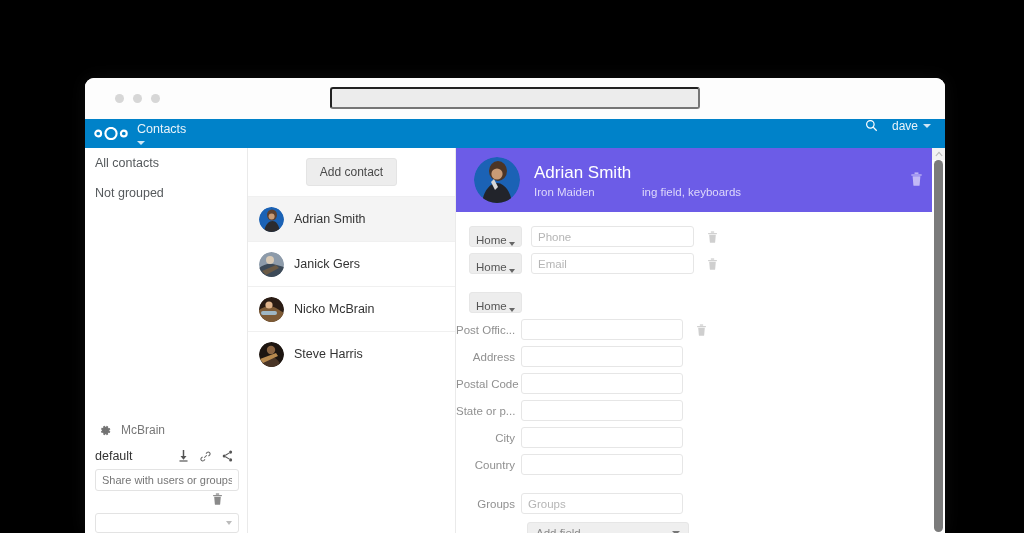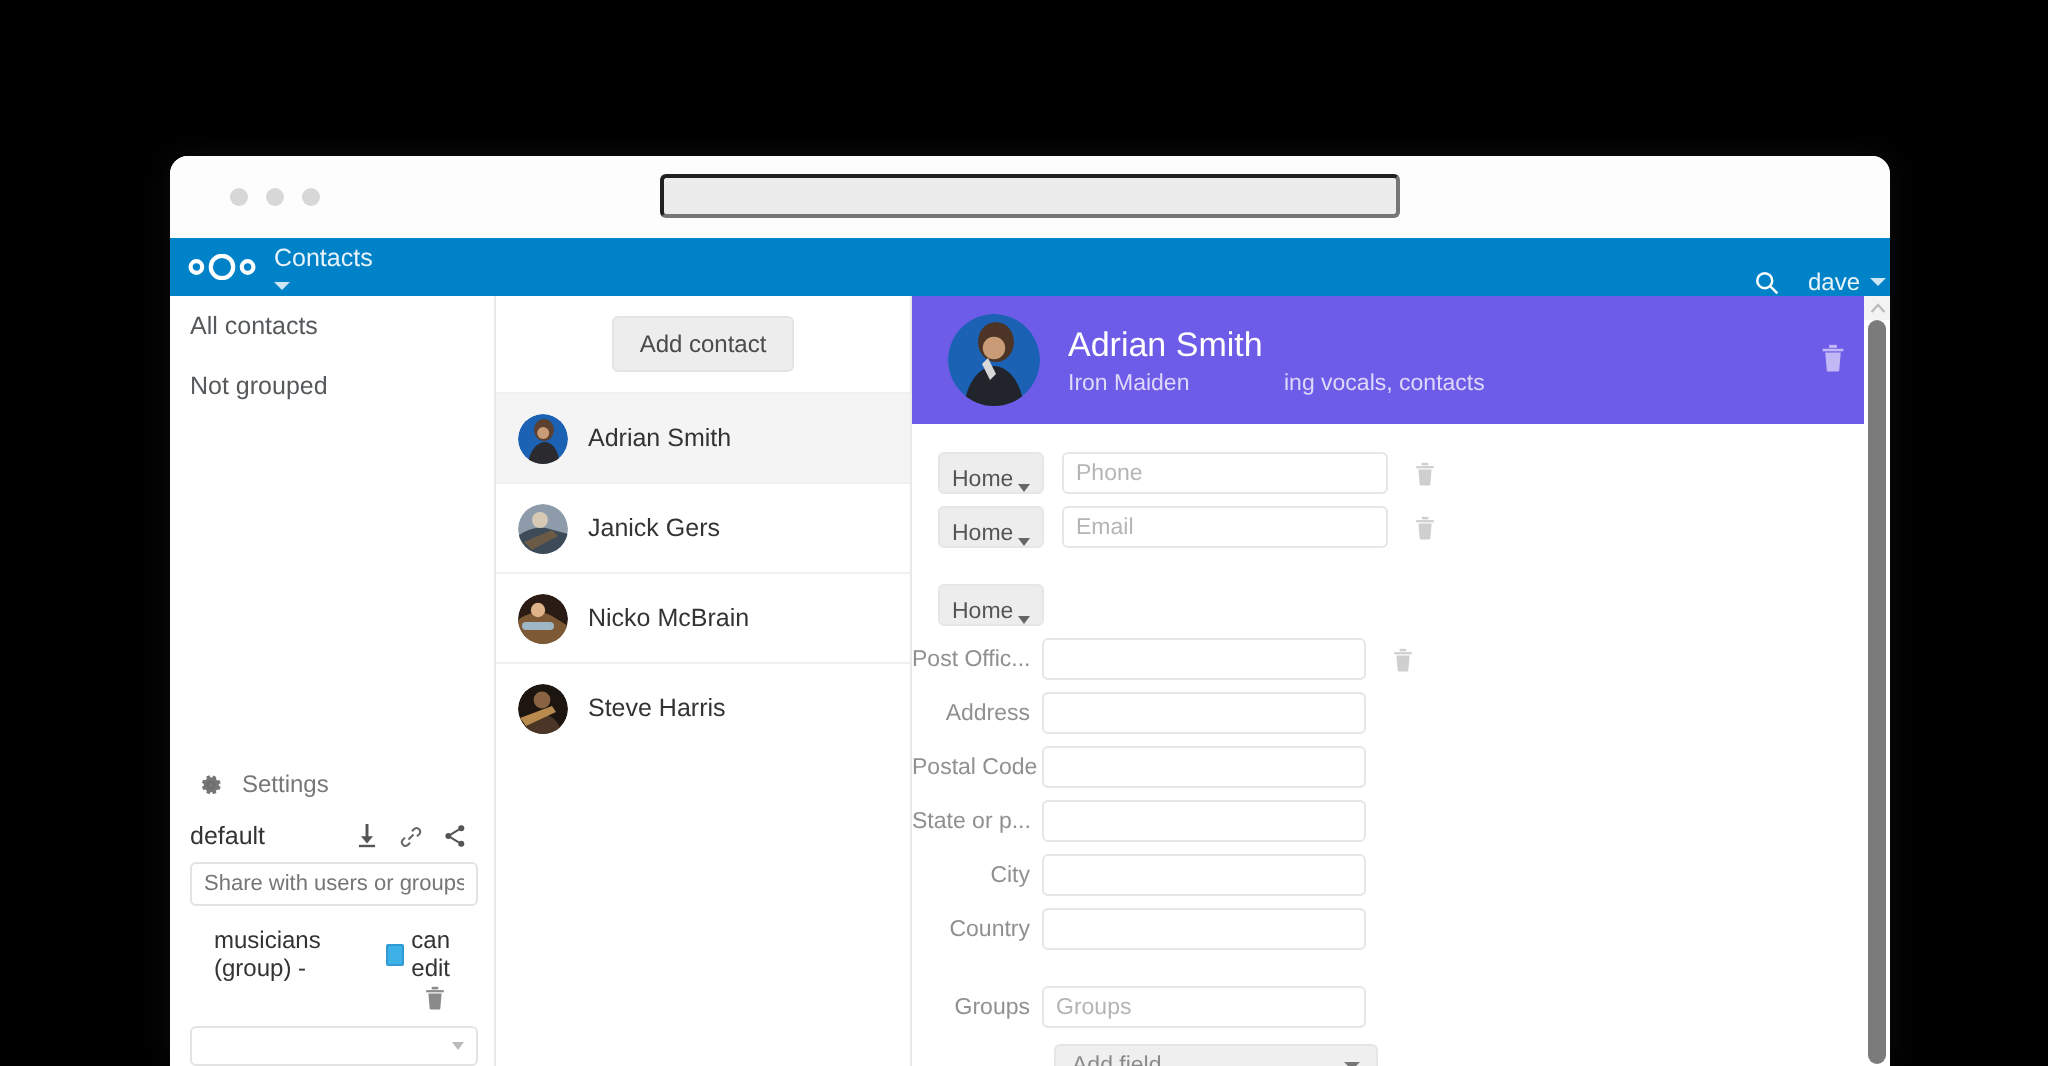--- a/index.html
+++ b/index.html
@@ -47,22 +47,22 @@
     display: flex; gap: 5px; flex-direction: column;
   }
   .caret-down {
     width: 0; height: 0;
     border-left: 4px solid transparent;
     border-right: 4px solid transparent;
     border-top: 4.5px solid #cfe6f5;
     display: inline-block;
   }
   .nc-right {
-    position: absolute; right: 2px; top: 0; height: 29px;
-    display: flex; align-items: flex-end; gap: 14px;
+    position: absolute; right: 14px; top: 0; height: 29px;
+    display: flex; align-items: flex-start; gap: 14px;
   }
   .nc-user { color: #e8f3fa; font-size: 12px; display: flex; align-items: center; gap: 5px; }
 
   
   .appbody { display: flex; height: 385px; position: relative; background: #8b5cf6; }
 
   
   .sidebar {
     width: 163px; background: #ffffff;
     border-right: 1px solid #eaeaea;
@@ -266,21 +266,21 @@
         </div>
 
         <div class="sidebar-bottom">
           <div class="settings-row">
             <span class="icon">
               <svg width="13" height="13" viewBox="0 0 16 16" fill="#6f6f6f">
                 <path d="M8 5.2a2.8 2.8 0 1 0 0 5.6 2.8 2.8 0 0 0 0-5.6zm0 4.2a1.4 1.4 0 1 1 0-2.8 1.4 1.4 0 0 1 0 2.8z"></path>
                 <path d="M14 9.1l-1.2-.5a4.9 4.9 0 0 0 0-1.2l1.2-.5-.8-2-1.3.3a4.9 4.9 0 0 0-.9-.9l.3-1.3-2-.8-.5 1.2a4.9 4.9 0 0 0-1.2 0L7.1 2l-2 .8.3 1.3c-.3.3-.6.6-.9.9L3.2 4.7l-.8 2 1.2.5a4.9 4.9 0 0 0 0 1.2L2.4 9l.8 2 1.3-.3c.3.3.6.6.9.9L5.1 12.9l2 .8.5-1.2a4.9 4.9 0 0 0 1.2 0l.5 1.2 2-.8-.3-1.3c.3-.3.6-.6.9-.9l1.3.3.8-2z" opacity="0.95"></path>
               </svg>
             </span>
-            <span>Settings</span>
+            <span>McBrain</span>
           </div>
 
           <div class="addrbook-row">
             <span class="addrbook-name">default</span>
             <span class="addrbook-icons">
               <span class="icon">
                 <svg width="11" height="12" viewBox="0 0 12 13" fill="#555">
                   <path d="M5.2 0h1.6v6.6h2.5L6 10.6 2.7 6.6h2.5z"></path>
                   <rect x="1.6" y="11.3" width="8.8" height="1.3"></rect>
                 </svg>
@@ -299,25 +299,20 @@
                   <circle cx="10.2" cy="11.6" r="1.8" fill="#555" stroke="none"></circle>
                   <line x1="4.1" y1="6.1" x2="8.7" y2="3.3"></line>
                   <line x1="4.1" y1="7.9" x2="8.7" y2="10.7"></line>
                 </svg>
               </span>
             </span>
           </div>
 
           <input class="share-input" value="" placeholder="Share with users or groups" style="">
 
-          <div class="share-entry">
-            <span>musicians (group) -</span>
-            <span class="checkbox-blue"></span>
-            <span>can edit</span>
-          </div>
           <div class="share-trash-row">
             <span class="icon">
               <svg width="11" height="12" viewBox="0 0 12 13" fill="#8a8a8a">
                 <rect x="1.2" y="2.2" width="9.6" height="1.2"></rect>
                 <path d="M2.4 4h7.2l-.7 8.2a.7.7 0 0 1-.7.6H3.8a.7.7 0 0 1-.7-.6z"></path>
                 <rect x="4.2" y="0.4" width="3.6" height="1.4"></rect>
               </svg>
             </span>
           </div>
 
@@ -390,21 +385,21 @@
               <ellipse cx="24" cy="14" rx="9" ry="10" fill="#4c3526"></ellipse>
               <circle cx="23" cy="17" r="5.6" fill="#c99b76"></circle>
               <path d="M8 46c2-15 10-20 15-20s13 5 15 20z" fill="#22242b"></path>
               <path d="M20 22l4 8-3 3-4-8z" fill="#d8d8d8"></path>
             </svg>
           </span>
           <div class="dh-text">
             <div class="dh-name">Adrian Smith</div>
             <div class="dh-sub">
               <span class="dh-org">Iron Maiden</span>
-              <span class="dh-title">ing vocals, contacts</span>
+              <span class="dh-title">ing field, keyboards</span>
             </div>
           </div>
           <span class="dh-trash icon">
             <svg width="13" height="14" viewBox="0 0 12 13" fill="#c2b8f6">
               <rect x="1.2" y="2.2" width="9.6" height="1.2"></rect>
               <path d="M2.4 4h7.2l-.7 8.2a.7.7 0 0 1-.7.6H3.8a.7.7 0 0 1-.7-.6z"></path>
               <rect x="4.2" y="0.4" width="3.6" height="1.4"></rect>
             </svg>
           </span>
         </div>

